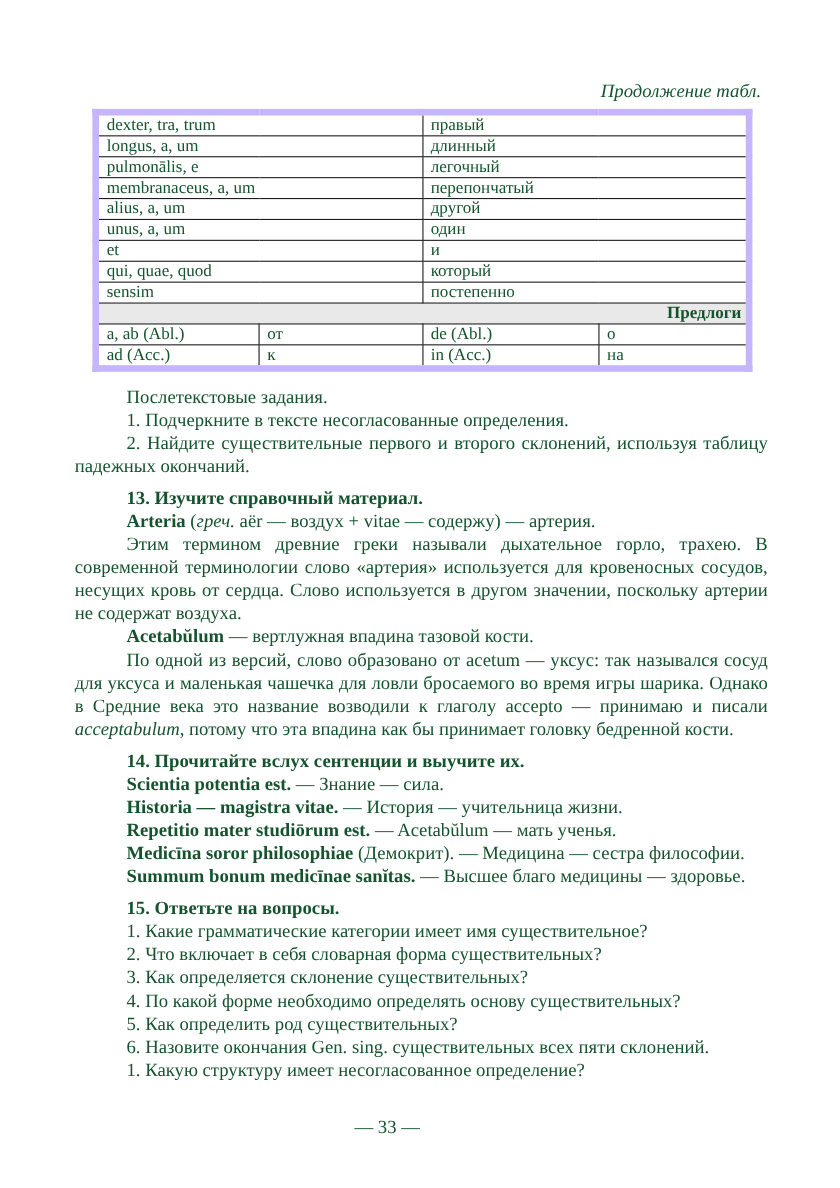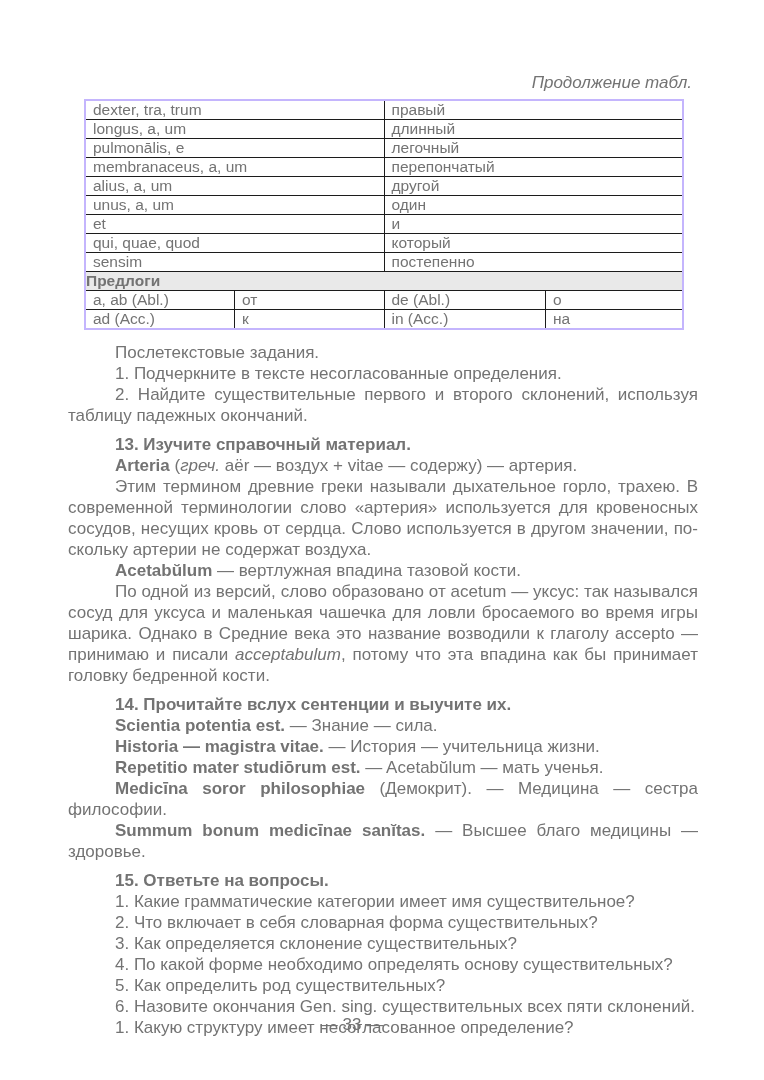--- a/index.html
+++ b/index.html
@@ -1,57 +1,57 @@
 <!DOCTYPE html>
 <html lang="ru"><head>
 <meta charset="utf-8">
 <style>
   * { margin: 0; padding: 0; box-sizing: border-box; }
   html, body { background: #ffffff; }
   .page {
     width: 764px; height: 1080px;
     background: #ffffff;
-    color: #737373;
-    font-family: Liberation Sans, sans-serif;
+    color: #14532d;
+    font-family: Liberation Serif, serif;
     position: relative;
     overflow: hidden;
   }
   .text-block {
     position: absolute;
     left: 68px; top: 72px;
     width: 630px;
   }
   .continuation-note {
     text-align: right;
     font-style: italic;
     font-size: 17px;
     line-height: 21px;
     padding-right: 6px;
   }
   table.vocab-table {
     border-collapse: collapse;
     table-layout: fixed;
     width: 600px;
     margin: 6px 0 0 16px;
-    border: 2px solid #c4b5fd;
+    border: 6px solid #c4b5fd;
   }
   table.vocab-table td {
     border: 1px solid #1c1c1c;
     font-size: 15.5px;
     line-height: 17px;
     height: 18px;
     padding: 0 4px 1px 7px;
     vertical-align: middle;
     white-space: nowrap;
     overflow: hidden;
   }
   table.vocab-table tr.prep-header-row td {
     background: #e9e9e9;
     font-weight: bold;
-    text-align: left;
+    text-align: right;
     padding-left: 0;
   }
   .body-text p {
     font-size: 17px;
     line-height: 21px;
     text-align: justify;
     text-indent: 47px;
     hyphens: manual;
   }
   .body-text p.first-after-table { margin-top: 12px; }

